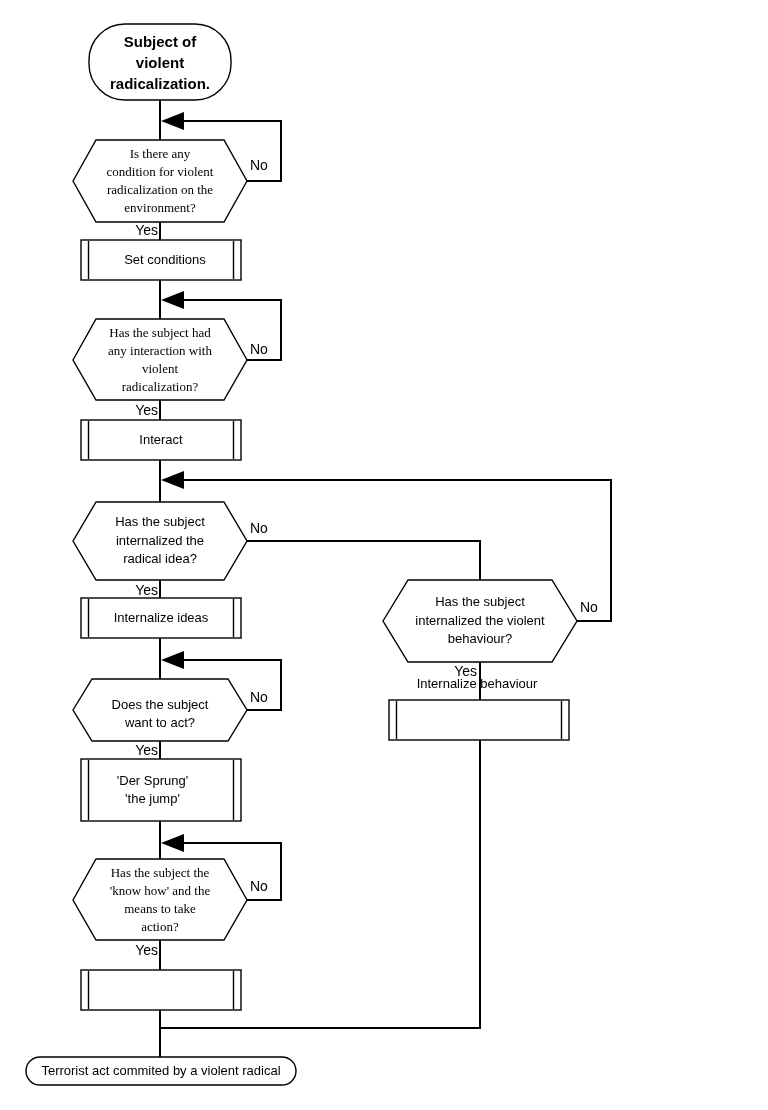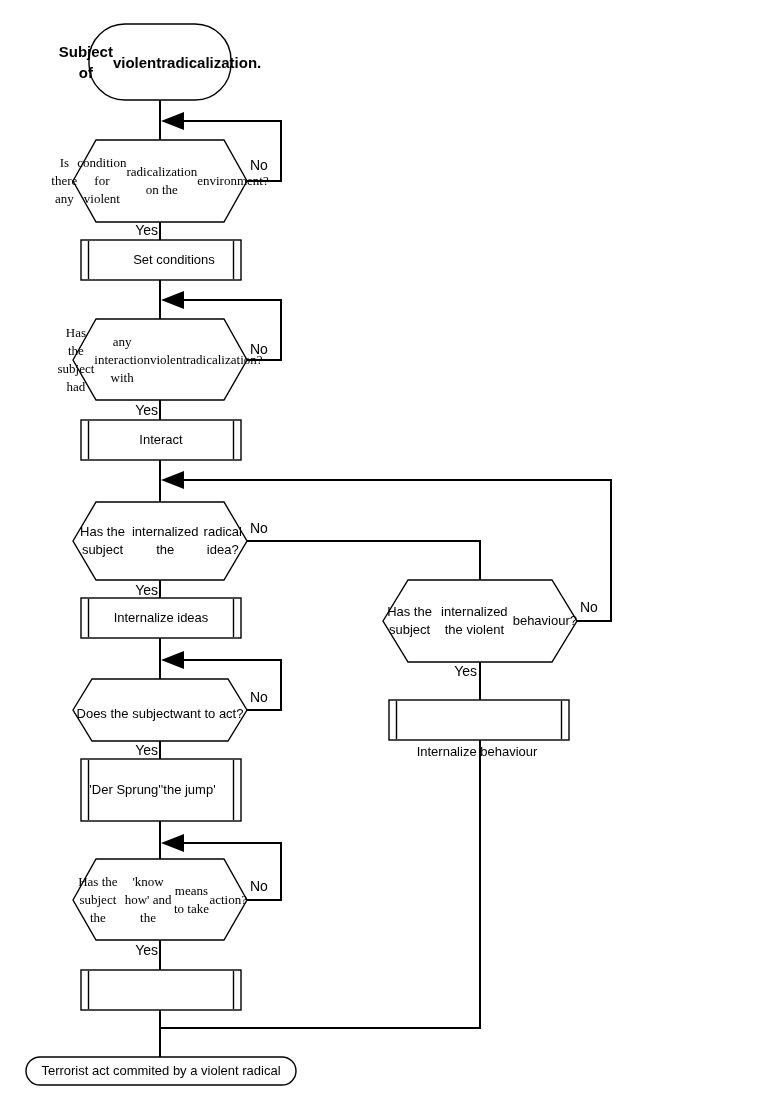--- a/index.html
+++ b/index.html
@@ -11,21 +11,21 @@
     color:#000;
     overflow:hidden;
   }
   #wires{position:absolute;left:0;top:0;z-index:1;}
   .edge{fill:none;stroke:#000000;stroke-width:2;}
   .shape{fill:#ffffff;stroke:#000000;stroke-width:1.4;}
   .innerline{stroke:#000000;stroke-width:1.4;}
   .ah{fill:#000000;stroke:none;}
   .lbl{
     position:absolute;z-index:2;
-    display:flex;flex-direction:row;
+    display:flex;flex-direction:column;
     align-items:center;justify-content:center;
     text-align:center;
     font-size:13px;line-height:18.5px;
   }
   .lbl.tight{line-height:18px;font-family:Liberation Serif, serif;}
   .lbl.bold{font-weight:bold;font-size:15px;line-height:21px;}
   .lbl.oneline{line-height:14px;}
   .edge-lbl{
     position:absolute;z-index:2;
     font-size:14px;line-height:15px;white-space:nowrap;
@@ -125,21 +125,21 @@
     <div>radicalization.</div>
   </div>
 
   <div class="lbl tight" style="left:73px;top:140px;width:174px;height:82px">
     <div>Is there any</div>
     <div>condition for violent</div>
     <div>radicalization on the</div>
     <div>environment?</div>
   </div>
 
-  <div class="lbl" style="left:90px;top:240px;width:168px;height:40px">
+  <div class="lbl" style="left:81px;top:240px;width:168px;height:40px">
     <div>Set conditions</div>
   </div>
 
   <div class="lbl tight" style="left:73px;top:319px;width:174px;height:81px">
     <div>Has the subject had</div>
     <div>any interaction with</div>
     <div>violent</div>
     <div>radicalization?</div>
   </div>
 
@@ -156,21 +156,21 @@
   <div class="lbl" style="left:81px;top:598px;width:160px;height:40px">
     <div>Internalize ideas</div>
   </div>
 
   <div class="lbl" style="left:383px;top:580px;width:194px;height:82px">
     <div>Has the subject</div>
     <div>internalized the violent</div>
     <div>behaviour?</div>
   </div>
 
-  <div class="lbl" style="left:389px;top:732px;width:176px;height:40px">
+  <div class="lbl" style="left:389px;top:664px;width:176px;height:40px">
     <div>Internalize behaviour</div>
   </div>
 
   <div class="lbl" style="left:73px;top:679px;width:174px;height:70px">
     <div>Does the subject</div>
     <div>want to act?</div>
   </div>
 
   <div class="lbl" style="left:81px;top:759px;width:143px;height:62px">
     <div>'Der Sprung'</div>

